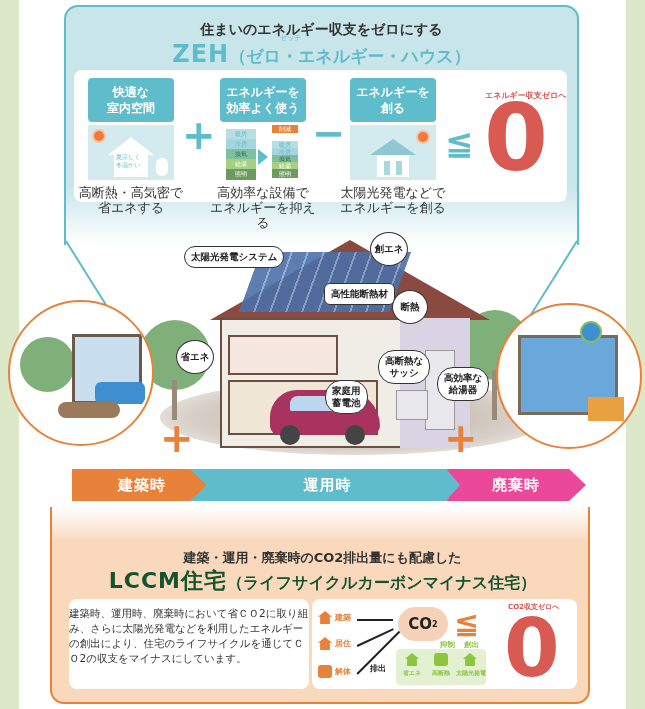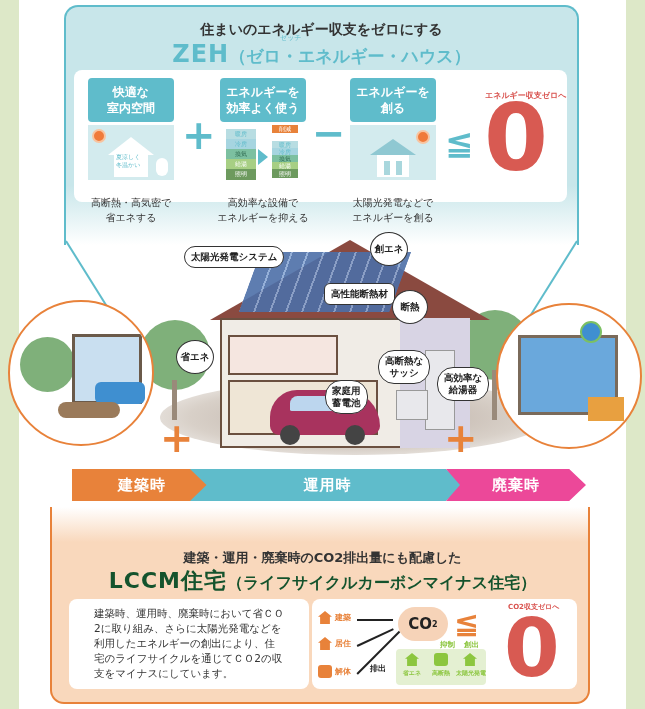--- a/index.html
+++ b/index.html
@@ -25,21 +25,21 @@
   .zeh-inner {
     position: absolute; left: 74px; top: 70px; width: 493px; height: 132px;
     background: #ffffff; border-radius: 8px;
   }
   .zeh-step { position: absolute; top: 8px; width: 110px; text-align: center; }
   .step-head {
     margin: 0 auto; width: 86px; height: 44px; background: #5fbccb; color: #fff;
     border-radius: 4px; font-size: 12px; font-weight: bold; line-height: 16px; padding-top: 6px;
   }
   .step-pic { margin: 3px auto 0; width: 86px; height: 55px; background: #d3ebee; position: relative; overflow: hidden; }
-  .step-caption { margin-top: 15px; font-size: 10px; line-height: 15px; color: #333; }
+  .step-caption { margin-top: 5px; font-size: 13px; line-height: 15px; color: #333; }
 
   .house-shape { position: absolute; left: 20px; top: 12px; width: 46px; height: 40px; }
   .sun { position: absolute; width: 14px; height: 14px; border-radius: 50%; background: #f07a3a; border: 2px solid #f8c4a0; }
   .bars { position: absolute; left: 6px; top: 4px; width: 30px; }
   .bar { height: 10px; font-size: 6px; color: #fff; text-align: center; line-height: 10px; }
   .op { position: absolute; font-size: 40px; font-weight: 900; color: #5fbccb; }
   .leq { position: absolute; left: 371px; top: 52px; font-size: 34px; font-weight: bold; color: #5fbccb; }
   .zero-label { position: absolute; color: #d9534f; font-size: 8px; font-weight: bold; }
   .zero-big { position: absolute; color: #d85a52; font-weight: 900; font-family: "DejaVu Sans", sans-serif; }
 
@@ -84,21 +84,21 @@
     position: absolute; left: 50px; top: 507px; width: 540px; height: 197px;
     border: 2px solid #e8823a; border-top: none; border-radius: 0 0 14px 14px;
     background: linear-gradient(rgba(249,216,188,0) 0%, #f9d8bc 18%, #f9d8bc 100%);
   }
   .lccm-sub { position: absolute; top: 549px; left: 0; width: 645px; text-align: center; font-size: 13px; font-weight: bold; color: #333; }
   .lccm-title { position: absolute; top: 566px; left: 0; width: 645px; text-align: center; color: #14532d; }
   .lccm-title .big { font-size: 22px; font-weight: 900; letter-spacing: 1px; }
   .lccm-title .paren { font-size: 16px; font-weight: bold; }
   .lccm-text {
     position: absolute; left: 69px; top: 599px; width: 240px; height: 90px; background: #fff; border-radius: 8px;
-    padding: 7px 25px; font-size: 10.5px; line-height: 15px; color: #333;
+    padding: 7px 0; font-size: 10.5px; line-height: 15px; color: #333;
   }
   .lccm-diagram { position: absolute; left: 312px; top: 599px; width: 265px; height: 90px; background: #fff; border-radius: 8px; }
   .src { position: absolute; left: 6px; display: flex; align-items: center; gap: 3px; font-size: 8px; font-weight: bold; color: #e8823a; }
   .src-icon { width: 14px; height: 13px; background: #e8823a; clip-path: polygon(50% 0, 100% 45%, 85% 45%, 85% 100%, 15% 100%, 15% 45%, 0 45%); }
   .arrow-line { position: absolute; height: 1.5px; background: #222; transform-origin: left center; }
   .cloud { position: absolute; left: 86px; top: 8px; width: 50px; height: 34px; background: #f6d3b8; border-radius: 20px; display: flex; align-items: center; justify-content: center; font-size: 15px; font-weight: 900; color: #222; }
   .cloud sub { font-size: 8px; }
   .green-box { position: absolute; left: 84px; top: 50px; width: 90px; height: 36px; background: #e4f0d2; border-radius: 4px; }
   .g-item { position: absolute; top: 4px; width: 28px; text-align: center; }
   .g-icon { margin: 0 auto; width: 14px; height: 13px; background: #8cc63f; clip-path: polygon(50% 0, 100% 45%, 85% 45%, 85% 100%, 15% 100%, 15% 45%, 0 45%); }

